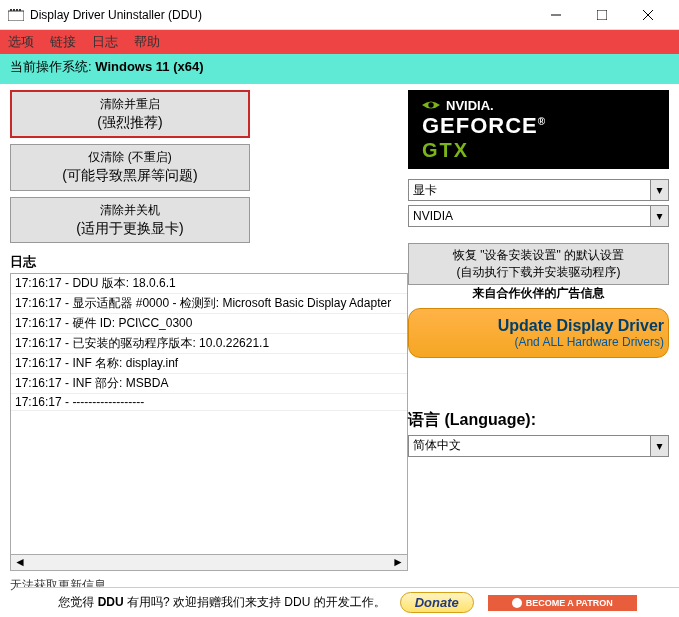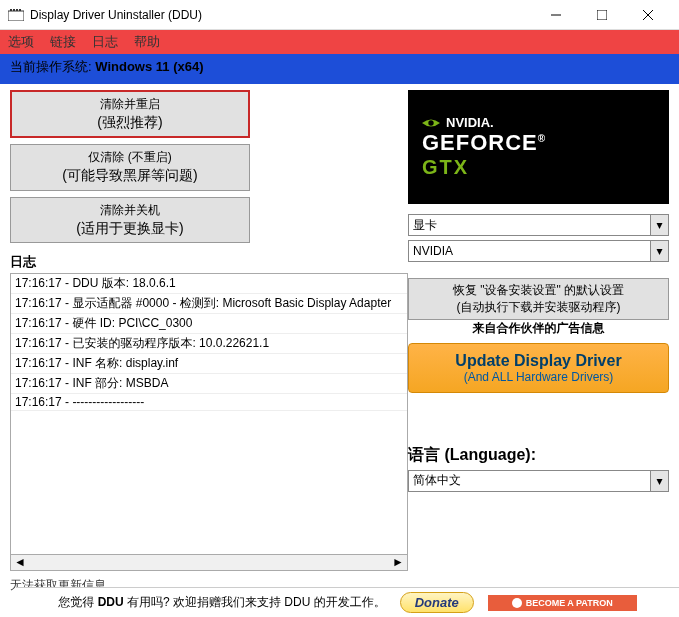--- a/index.html
+++ b/index.html
@@ -7,52 +7,52 @@
 
 .titlebar { height: 30px; background: #fff; display: flex; align-items: center; padding: 0 8px; border-bottom: 1px solid #ddd; }
 .titlebar-icon { width: 16px; height: 16px; margin-right: 6px; display: flex; align-items: center; }
 .titlebar-title { flex: 1; font-size: 12px; }
 .win-controls { display: flex; gap: 0; }
 .win-btn { width: 46px; height: 30px; display: flex; align-items: center; justify-content: center; cursor: pointer; }
 
 .menubar { background: #ef4444; height: 24px; display: flex; align-items: center; padding: 0 8px; gap: 16px; }
 .menu-item { cursor: pointer; color: #333; font-size: 13px; }
 
-.os-row { background: #1d4ed8; padding: 4px 10px 8px; font-size: 13px; }
+.os-row { background: #5eead4; padding: 4px 10px 8px; font-size: 13px; }
 .os-row b { font-weight: bold; }
 
 .content { display: flex; padding: 6px 10px 0; gap: 0; height: 510px; }
 .left-col { width: 398px; display: flex; flex-direction: column; }
 .right-col { flex: 1; display: flex; flex-direction: column; }
 
 .action-btn { width: 240px; background: #e1e1e1; border: 1px solid #999; padding: 4px 0; text-align: center; margin-bottom: 6px; cursor: pointer; font-size: 12px; line-height: 1.4; }
 .action-btn.primary { border: 2px solid #c82828; }
 .action-btn .sub { display: block; font-size: 14px; }
 
 .log-header { font-size: 13px; margin: 4px 0 2px; font-weight: bold; }
 .log-box { border: 1px solid #aaa; height: 292px; overflow: auto; background: #fff; font-size: 12px; }
 .log-line { padding: 1px 4px; border-bottom: 1px solid #eee; white-space: nowrap; }
 .hscroll { height: 17px; border: 1px solid #aaa; border-top: none; background: #f0f0f0; display: flex; align-items: center; justify-content: space-between; padding: 0 2px; }
 .harrow { width: 14px; height: 14px; display: flex; align-items: center; justify-content: center; }
 
 .status-text { margin-top: 6px; font-size: 12px; color: #333; }
 
-.gtx-box { background: #000; color: #fff; height: 114px; display: flex; flex-direction: column; justify-content: center; padding: 8px 14px; margin-bottom: 10px; }
+.gtx-box { background: #000; color: #fff; height: 79px; display: flex; flex-direction: column; justify-content: center; padding: 8px 14px; margin-bottom: 10px; }
 .gtx-nvidia { display: flex; align-items: center; gap: 6px; font-size: 13px; font-weight: bold; }
 .gtx-eye { width: 18px; height: 12px; }
 .gtx-geforce { font-size: 22px; font-weight: bold; letter-spacing: 1px; }
 .gtx-gtx { font-size: 20px; font-weight: bold; color: #7cb518; letter-spacing: 2px; }
 
 .dropdown { width: 100%; height: 22px; border: 1px solid #888; background: #fff; padding: 0 4px; display: flex; align-items: center; justify-content: space-between; margin-bottom: 4px; cursor: pointer; font-size: 12px; }
 .dropdown-btn { border-left: 1px solid #888; width: 18px; height: 100%; display: flex; align-items: center; justify-content: center; background: #e5e5e5; margin-right: -4px; }
 
 .restore-btn { border: 1px solid #999; background: #e1e1e1; text-align: center; padding: 3px 0; margin-top: 12px; cursor: pointer; font-size: 12px; line-height: 1.4; }
 
 .partner-label { text-align: center; font-size: 12px; font-weight: bold; }
-.update-btn { background: linear-gradient(#ffb347, #f5a623); border: 1px solid #d48806; border-radius: 4px; text-align: center; padding: 8px 11px; margin-top: 6px; cursor: pointer; }
+.update-btn { background: linear-gradient(#ffb347, #f5a623); border: 1px solid #d48806; border-radius: 12px; text-align: right; padding: 8px 4px; margin-top: 6px; cursor: pointer; }
 .update-btn .main { color: #003f6b; font-size: 16px; font-weight: bold; }
 .update-btn .sub { color: #0058a3; font-size: 12px; }
 
 .lang-label { margin-top: 52px; font-size: 16px; font-weight: bold; }
 
 .footer { position: absolute; bottom: 0; left: 16px; right: 0; height: 30px; background: #fff; border-top: 1px solid #ccc; display: flex; align-items: center; justify-content: center; gap: 14px; font-size: 12px; }
 .footer-text b { font-weight: bold; }
 .donate-btn { background: linear-gradient(#fff4c2, #ffe26b); border: 1px solid #d4a017; border-radius: 12px; padding: 2px 14px; font-style: italic; font-weight: bold; color: #253a7a; cursor: pointer; font-size: 13px; }
 .patron-btn { background: #e85d3c; color: #fff; padding: 3px 24px; font-size: 9px; font-weight: bold; cursor: pointer; display: flex; align-items: center; gap: 4px; }
 .patron-icon { width: 10px; height: 10px; background: #fff; border-radius: 50%; }

